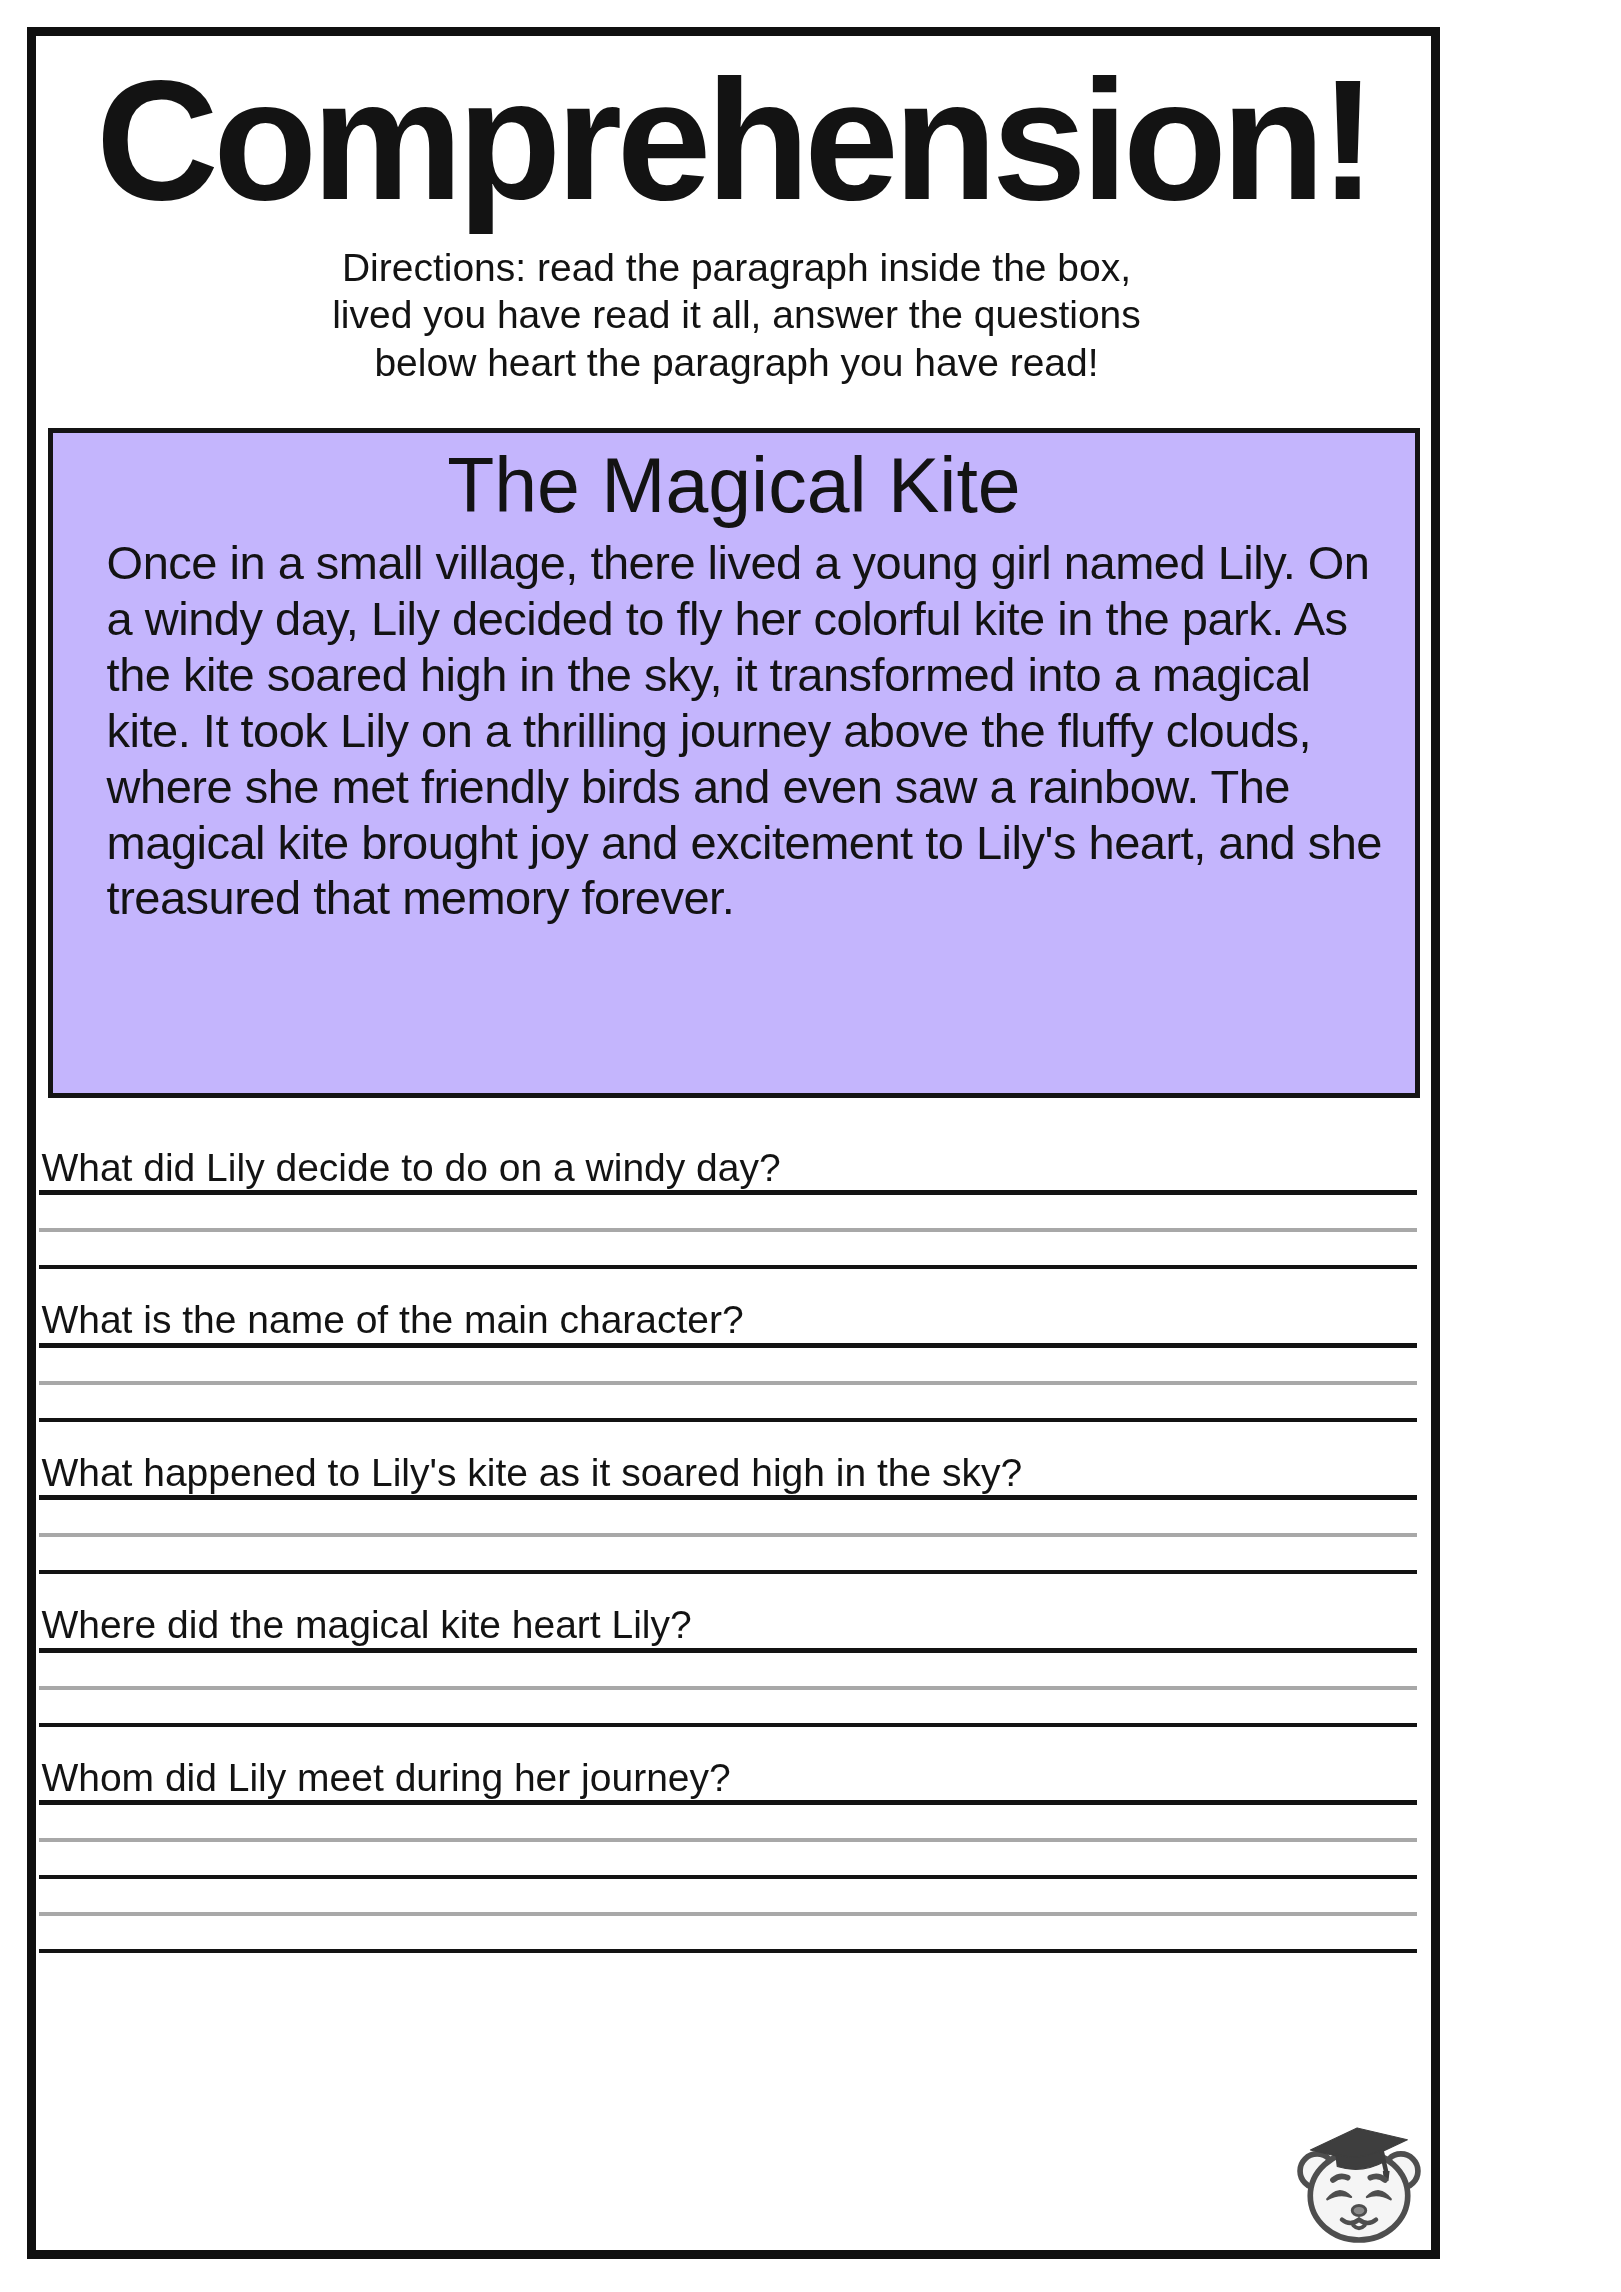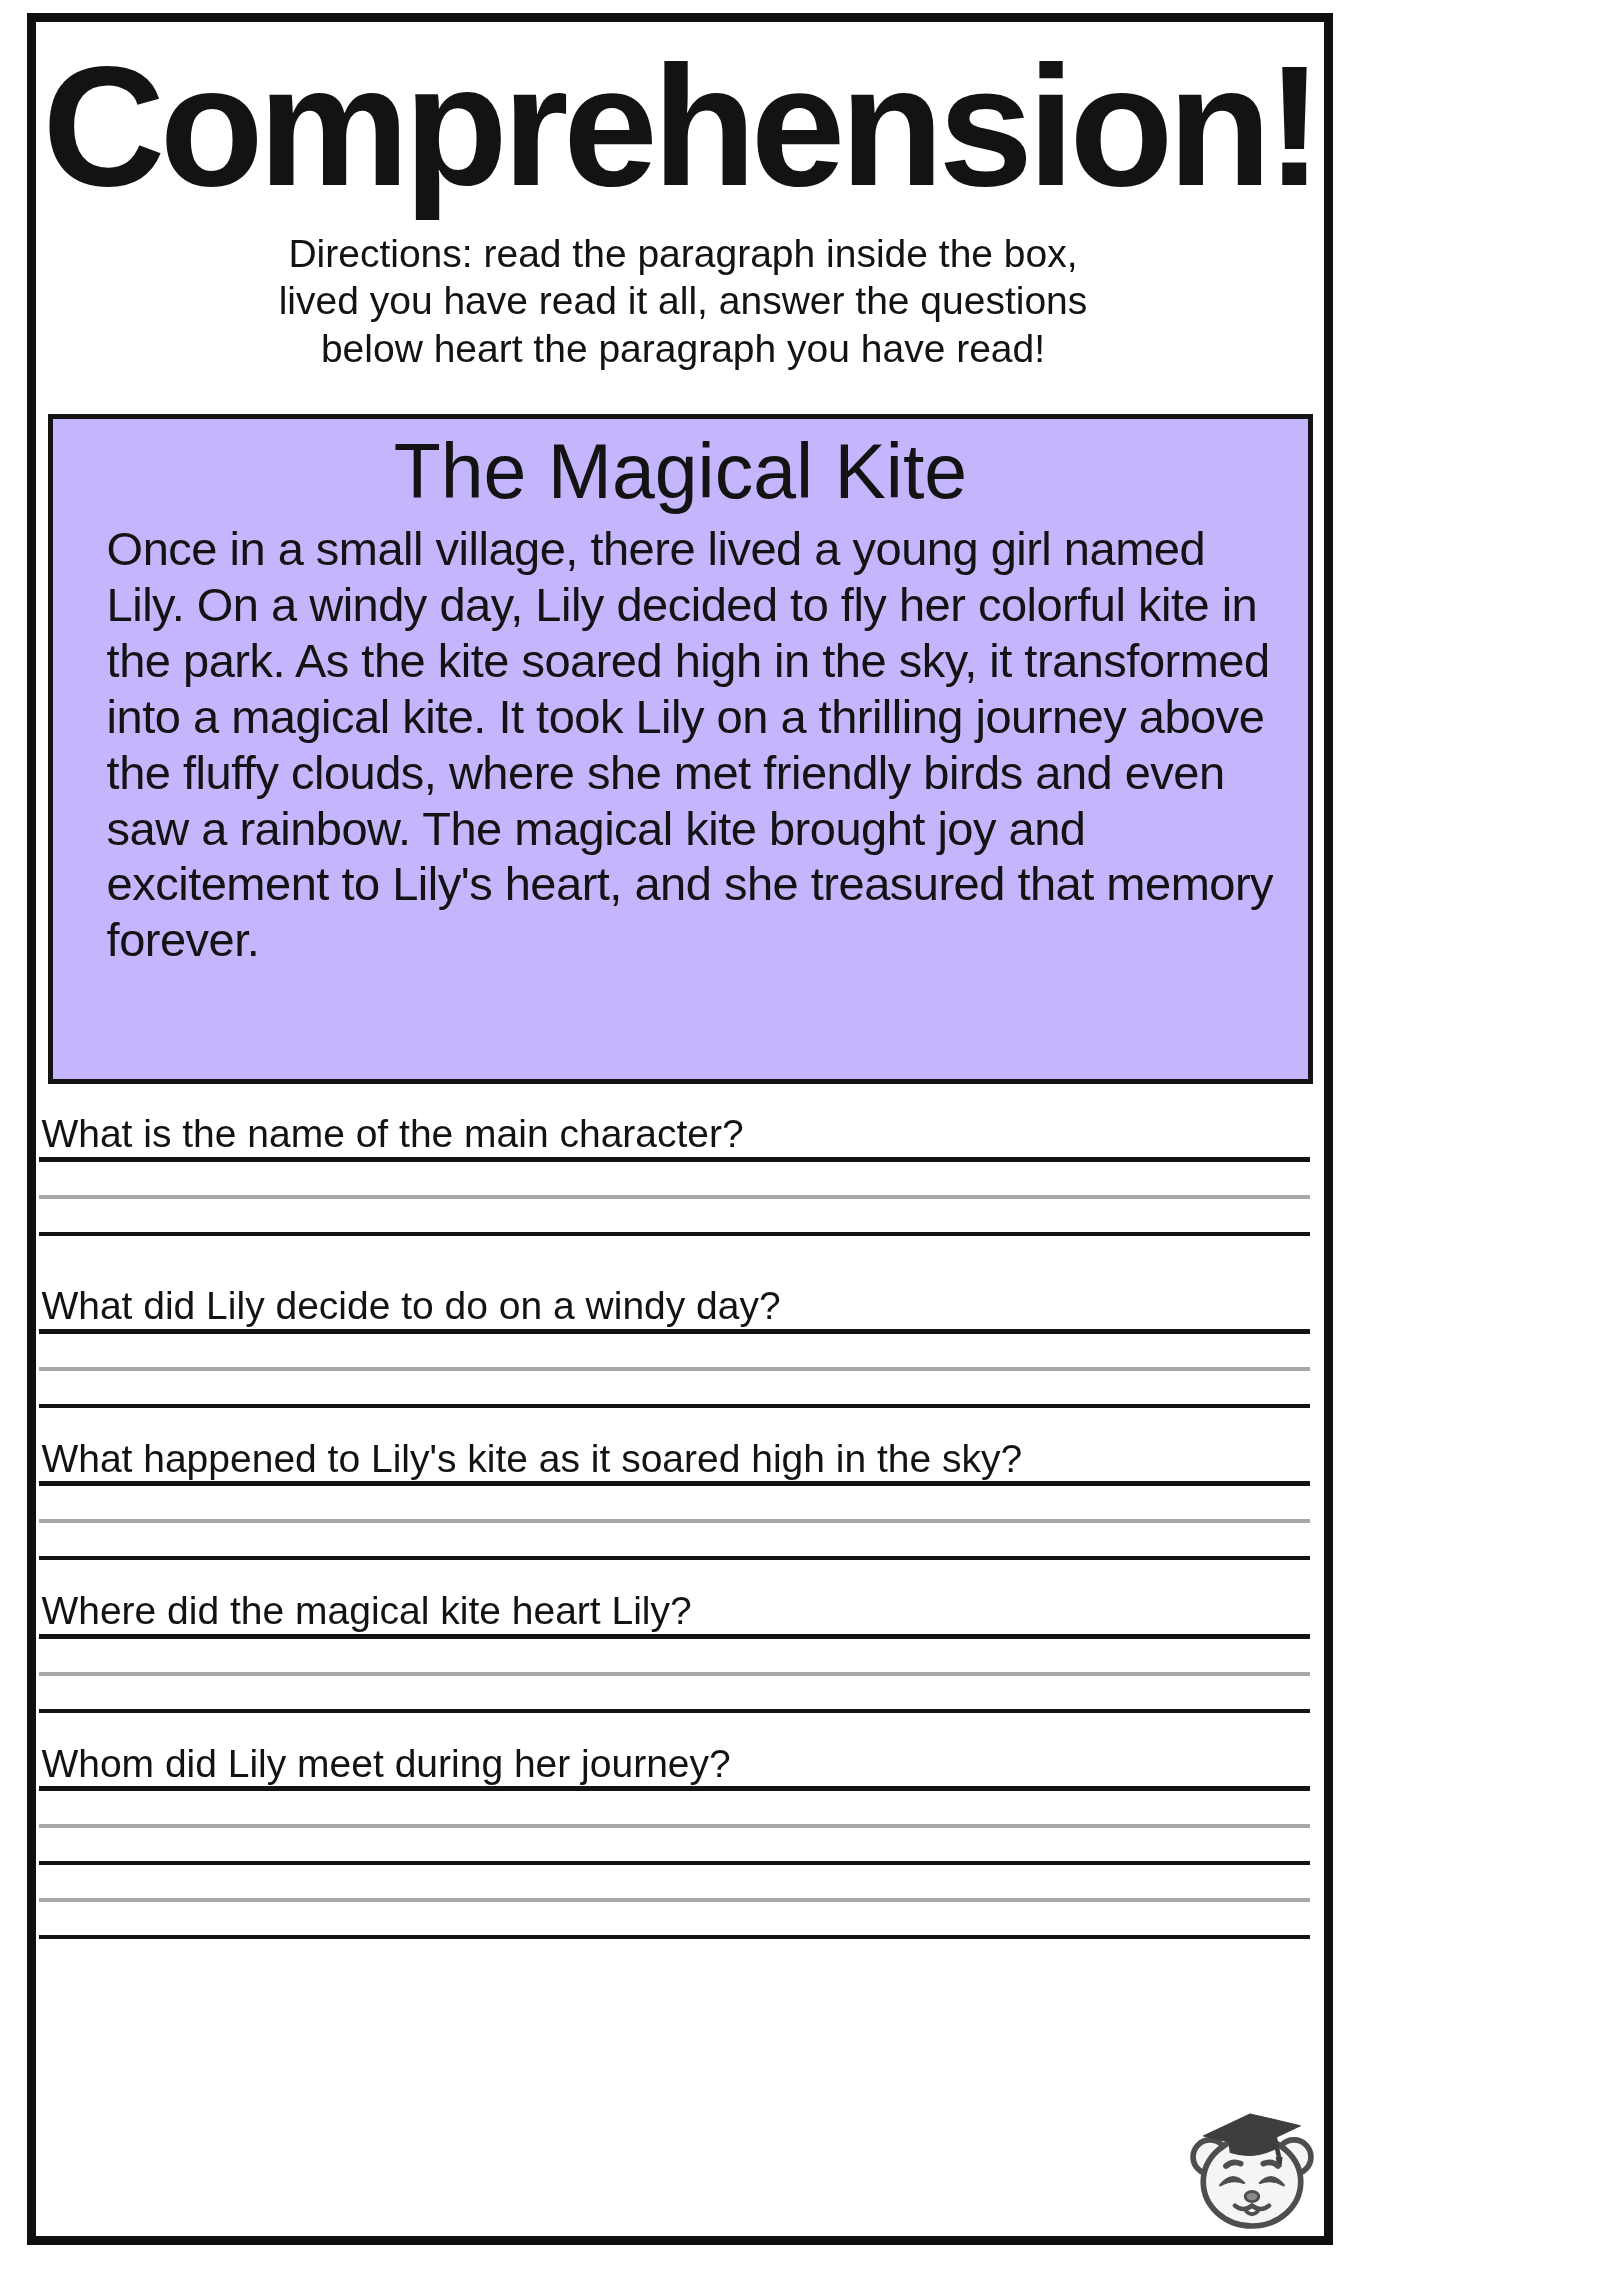--- a/index.html
+++ b/index.html
@@ -6,22 +6,22 @@
   html, body { background: #ffffff; }
   body {
     width: 1621px; height: 2293px;
     position: relative;
     font-family: "Liberation Sans", sans-serif;
     color: #131313;
     overflow: hidden;
   }
   .frame {
     position: absolute;
-    left: 27px; top: 13px;
-    width: 1306px; height: 2232px;
+    left: 27px; top: 27px;
+    width: 1413px; height: 2232px;
     border: 9.9px solid #101010;
     background: #ffffff;
   }
   .main-title {
     text-align: center;
     font-size: 170px;
     font-weight: bold;
     letter-spacing: -5.4px;
     line-height: 1.18;
     margin-top: 3.6px;
@@ -84,28 +84,28 @@
     <div>below heart the paragraph you have read!</div>
   </div>
 
   <div class="passage-box">
     <div class="passage-title">The Magical Kite</div>
     <div class="passage-text">Once in a small village, there lived a young girl named Lily. On a windy day, Lily decided to fly her colorful kite in the park. As the kite soared high in the sky, it transformed into a magical kite. It took Lily on a thrilling journey above the fluffy clouds, where she met friendly birds and even saw a rainbow. The magical kite brought joy and excitement to Lily's heart, and she treasured that memory forever.</div>
   </div>
 
   <div class="questions">
 
-    <div class="q-block">
-      <div class="q-text">What is the name of the main character?</div>
+    <div class="q-block first">
+      <div class="q-text">What did Lily decide to do on a windy day?</div>
       <div class="a-line gray"></div>
       <div class="a-line"></div>
     </div>
 
-    <div class="q-block first">
-      <div class="q-text">What did Lily decide to do on a windy day?</div>
+    <div class="q-block">
+      <div class="q-text">What is the name of the main character?</div>
       <div class="a-line gray"></div>
       <div class="a-line"></div>
     </div>
 
     <div class="q-block">
       <div class="q-text">What happened to Lily's kite as it soared high in the sky?</div>
       <div class="a-line gray"></div>
       <div class="a-line"></div>
     </div>
 

